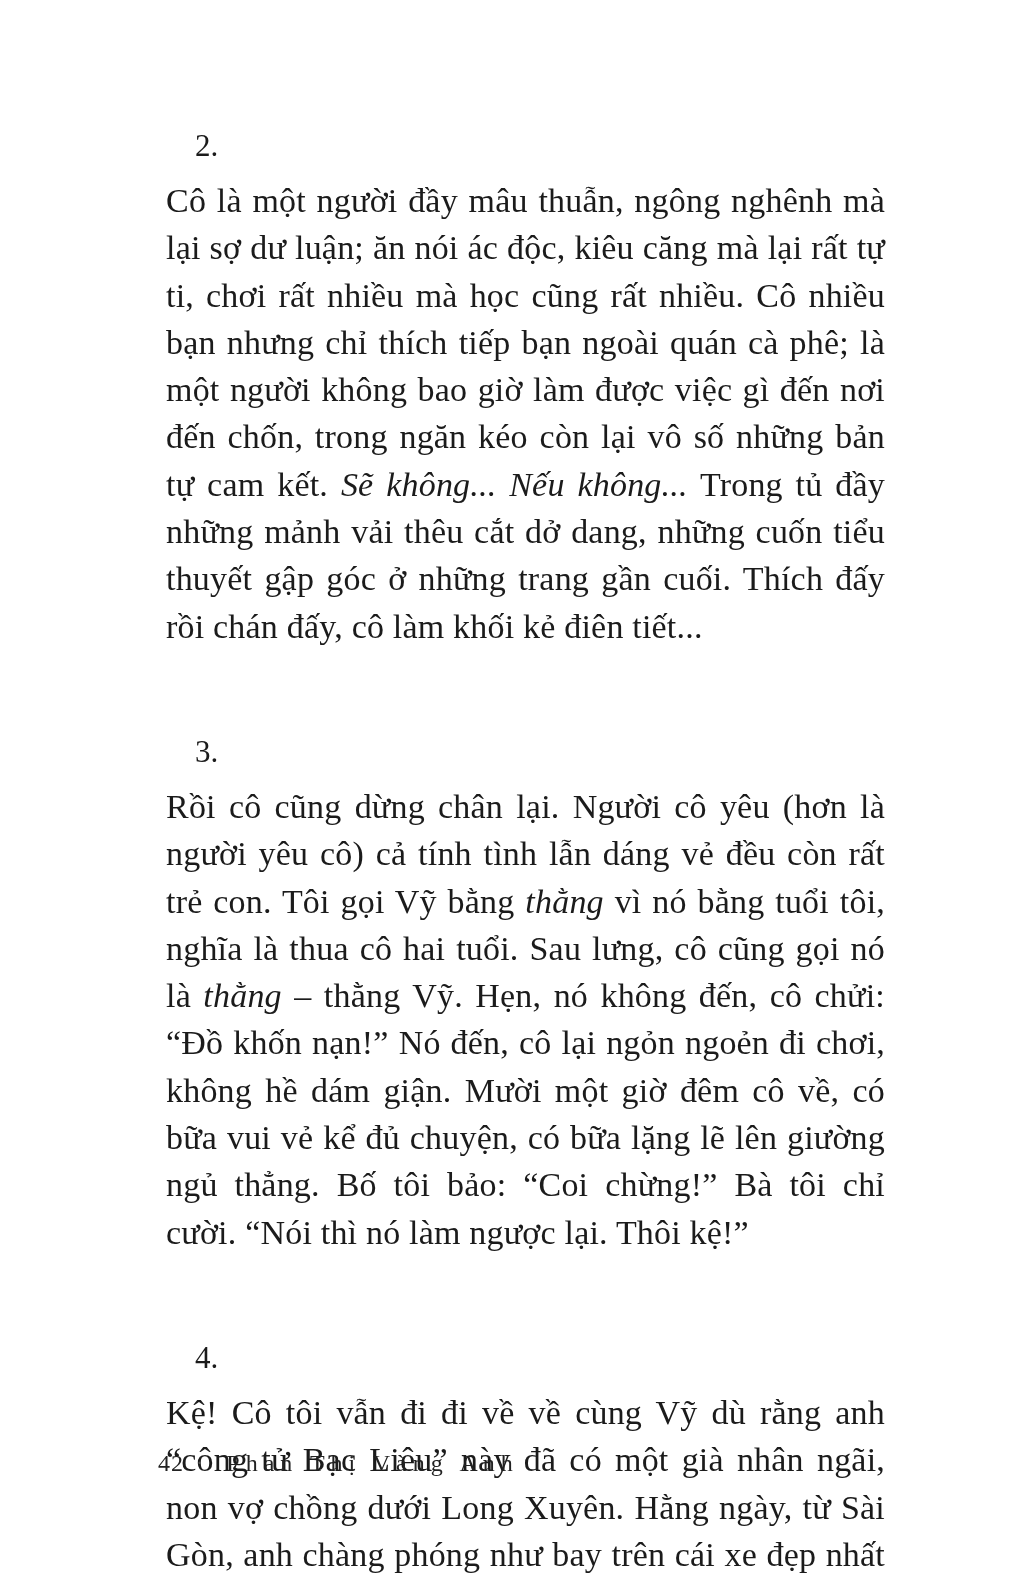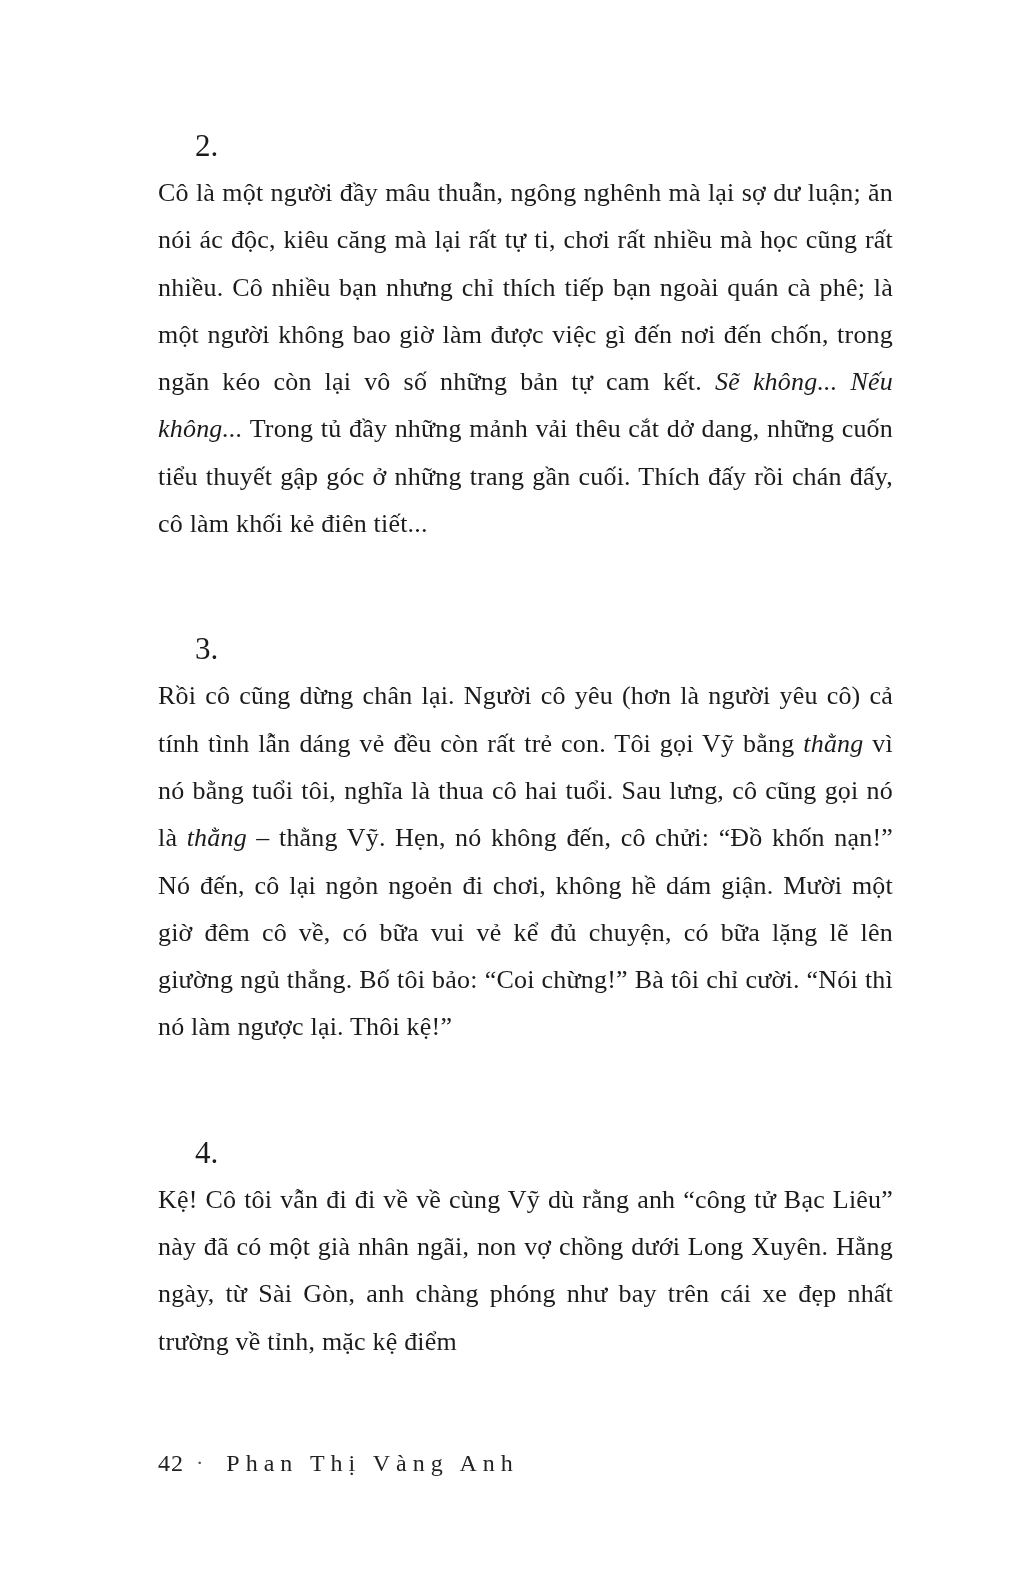--- a/index.html
+++ b/index.html
@@ -22,23 +22,23 @@
     margin: 0 0 78px 0;
   }
   .section-number {
     font-size: 31px;
     font-weight: normal;
     line-height: 47px;
     margin: 0 0 0 37px;
     padding: 0;
   }
   .body-text {
-    margin: 0;
+    margin: 8px;
     padding: 0;
-    font-size: 26px;
+    font-size: 34px;
     line-height: 47.3px;
     text-align: justify;
     letter-spacing: 0.2px;
   }
   .body-text em {
     font-style: italic;
   }
   .page-footer {
     position: absolute;
     left: 158px;

